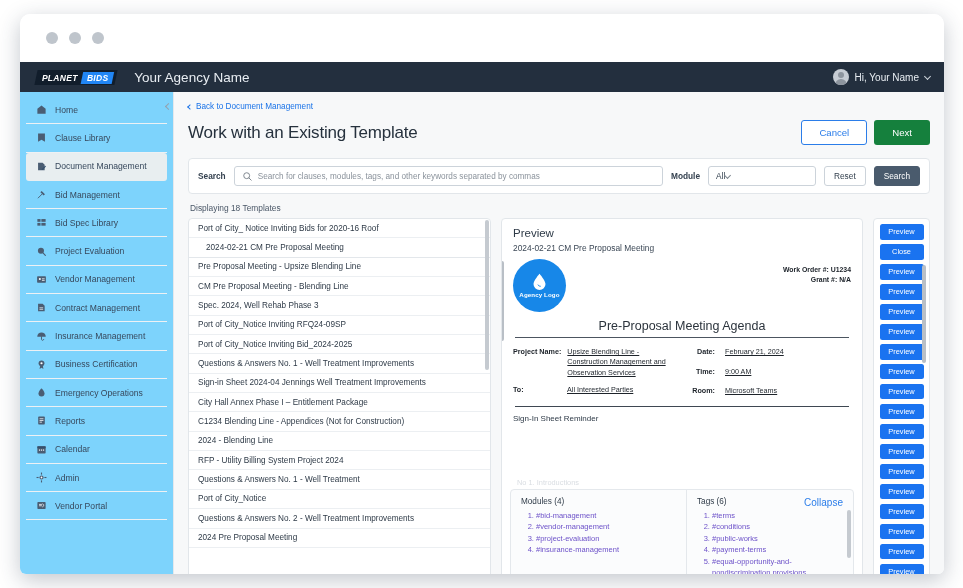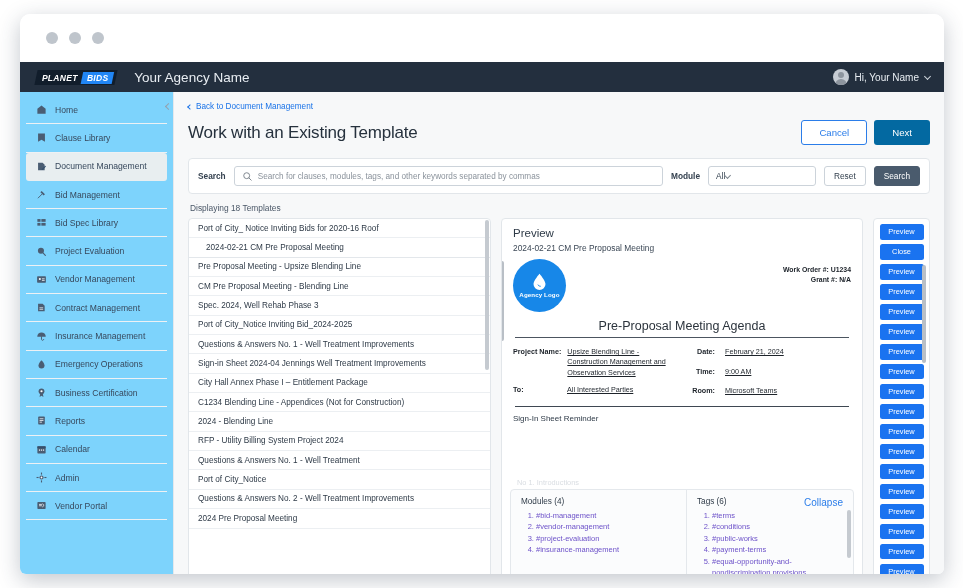--- a/index.html
+++ b/index.html
@@ -113,21 +113,21 @@
     border-bottom: 1.1px solid #1a73e8; transform: rotate(45deg);
   }
   #title-row { display: flex; align-items: center; justify-content: space-between; }
   #page-title { font-size: 17px; color: #26313d; font-weight: 400; letter-spacing: -.2px; }
   #title-actions { display: flex; gap: 7px; }
   .btn {
     font-size: 9.6px; border-radius: 3px; padding: 6px 17px;
     cursor: pointer; font-family: inherit; border: 1px solid transparent;
   }
   .btn-outline { background: #fff; border-color: #2b7de9; color: #2b7de9; }
-  .btn-primary { background: #0369a1; color: #fff; }
+  .btn-primary { background: #15803d; color: #fff; }
 
   
   #search-card {
     margin-top: 13px; background: #fff; border: 1px solid #e2e6ea;
     border-radius: 4px; padding: 7px 9px;
     display: flex; align-items: center; gap: 8px;
   }
   .lbl { font-size: 8.3px; color: #34414f; font-weight: bold; white-space: nowrap; }
   #search-field {
     flex: 1; height: 20px; border: 1px solid #ccd3da; border-radius: 3px;
@@ -347,31 +347,31 @@
           </div>
           <div class="nav-item">
             <svg class="nav-ico" viewBox="0 0 16 16">
               <path d="M1.8 8.2 A6.2 6.2 0 0 1 14.2 8.2 Z" fill="#4a5d73"></path>
               <path d="M8 8.2 V12.4 A1.7 1.7 0 0 0 11.2 12.4" stroke="#4a5d73" fill="none" stroke-width="1.35" stroke-linecap="round" stroke-linejoin="round"></path>
             </svg>
             <span>Insurance Management</span>
           </div>
           <div class="nav-item">
             <svg class="nav-ico" viewBox="0 0 16 16">
-              <path d="M8 1.8 C8 1.8 3.6 6 3.6 9.6 A4.4 4.4 0 0 0 12.4 9.6 C12.4 6 8 1.8 8 1.8 Z" fill="#4a5d73"></path>
-            </svg>
-            <span>Emergency Operations</span>
-          </div>
-          <div class="nav-item">
-            <svg class="nav-ico" viewBox="0 0 16 16">
               <circle cx="8" cy="6.2" r="4.2" fill="#4a5d73"></circle>
               <circle cx="8" cy="6.2" r="1.6" fill="#fff"></circle>
               <path d="M6 10 L5.2 14.4 L8 12.8 L10.8 14.4 L10 10" fill="#4a5d73"></path>
             </svg>
             <span>Business Certification</span>
+          </div>
+          <div class="nav-item">
+            <svg class="nav-ico" viewBox="0 0 16 16">
+              <path d="M8 1.8 C8 1.8 3.6 6 3.6 9.6 A4.4 4.4 0 0 0 12.4 9.6 C12.4 6 8 1.8 8 1.8 Z" fill="#4a5d73"></path>
+            </svg>
+            <span>Emergency Operations</span>
           </div>
           <div class="nav-item">
             <svg class="nav-ico" viewBox="0 0 16 16">
               <rect x="3.2" y="2.2" width="9.6" height="11.6" rx="1" fill="#4a5d73"></rect>
               <rect x="5.2" y="5" width="5.6" height="1.1" fill="#fff"></rect>
               <rect x="5.2" y="7.4" width="5.6" height="1.1" fill="#fff"></rect>
               <rect x="5.2" y="9.8" width="3.4" height="1.1" fill="#fff"></rect>
             </svg>
             <span>Reports</span>
           </div>
@@ -458,20 +458,23 @@
                 <span>2024-02-21 CM Pre Proposal Meeting</span>
               </div>
               <div class="tpl-row">
                 <span>Pre Proposal Meeting - Upsize Blending Line</span>
               </div>
               <div class="tpl-row">
                 <span>CM Pre Proposal Meeting - Blending Line</span>
               </div>
               <div class="tpl-row">
                 <span>Spec. 2024, Well Rehab Phase 3</span>
+              </div>
+              <div class="tpl-row">
+                <span>Port of City_Notice Inviting RFQ24-09SP</span>
               </div>
               <div class="tpl-row">
                 <span>Port of City_Notice Inviting Bid_2024-2025</span>
               </div>
               <div class="tpl-row">
                 <span>Questions &amp; Answers No. 1 - Well Treatment Improvements</span>
               </div>
               <div class="tpl-row">
                 <span>Sign-in Sheet 2024-04 Jennings Well Treatment Improvements</span>
               </div>

